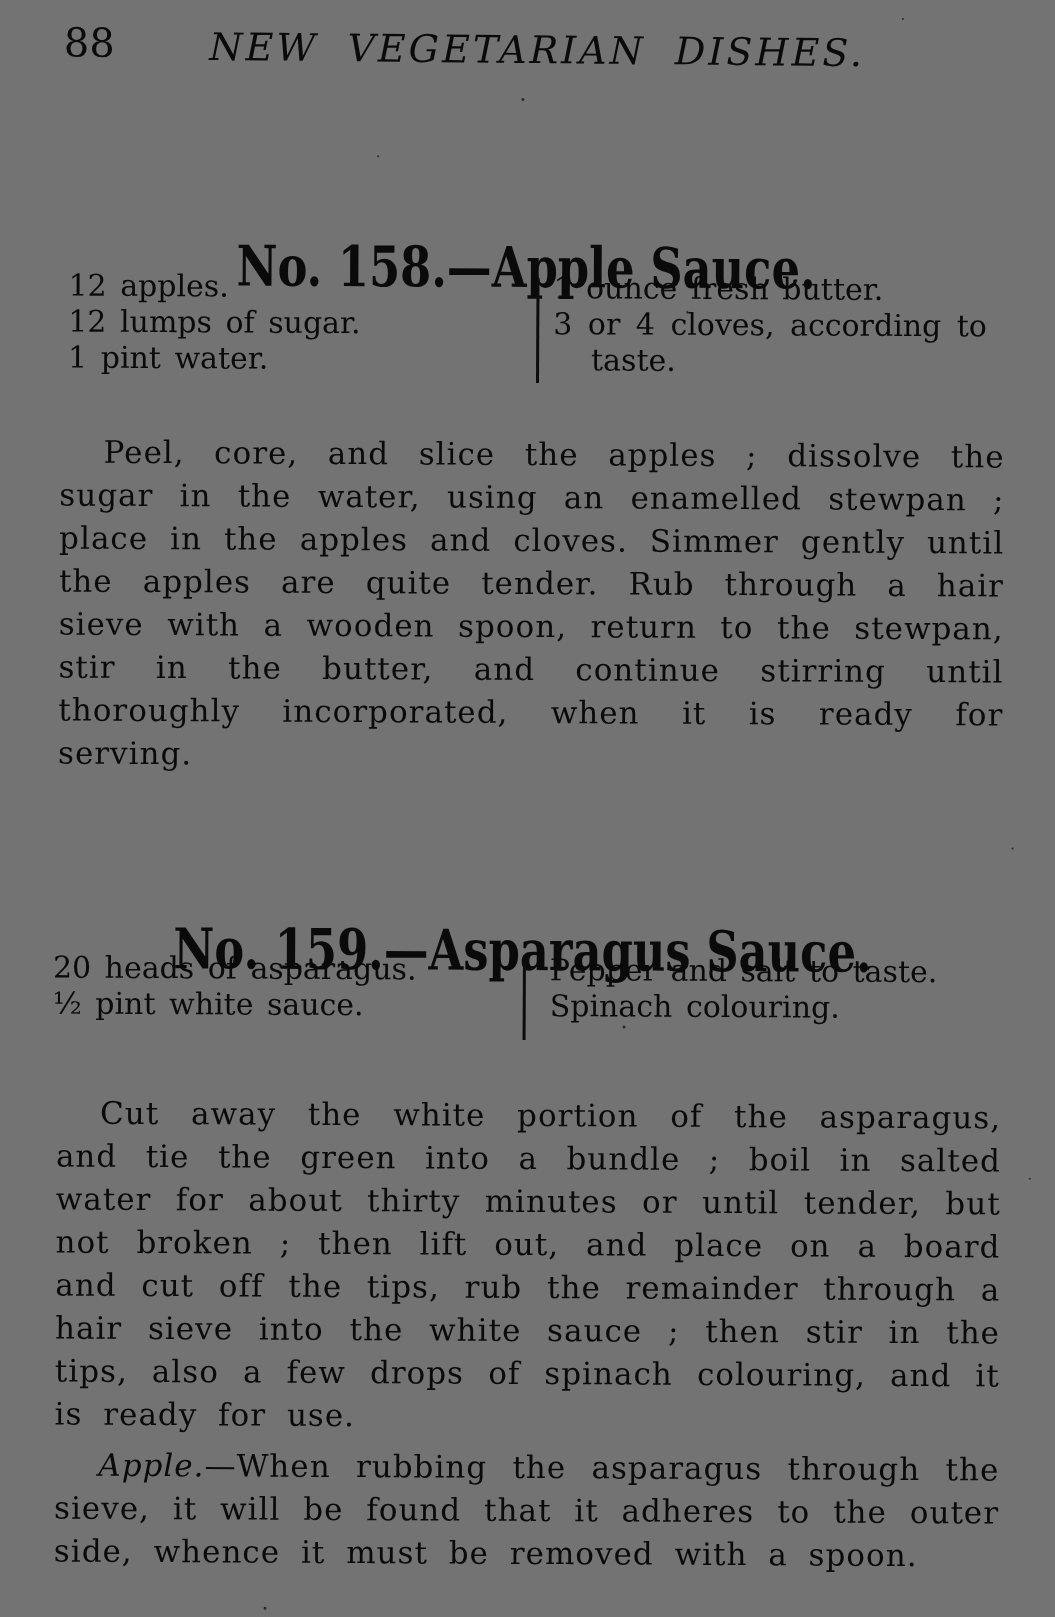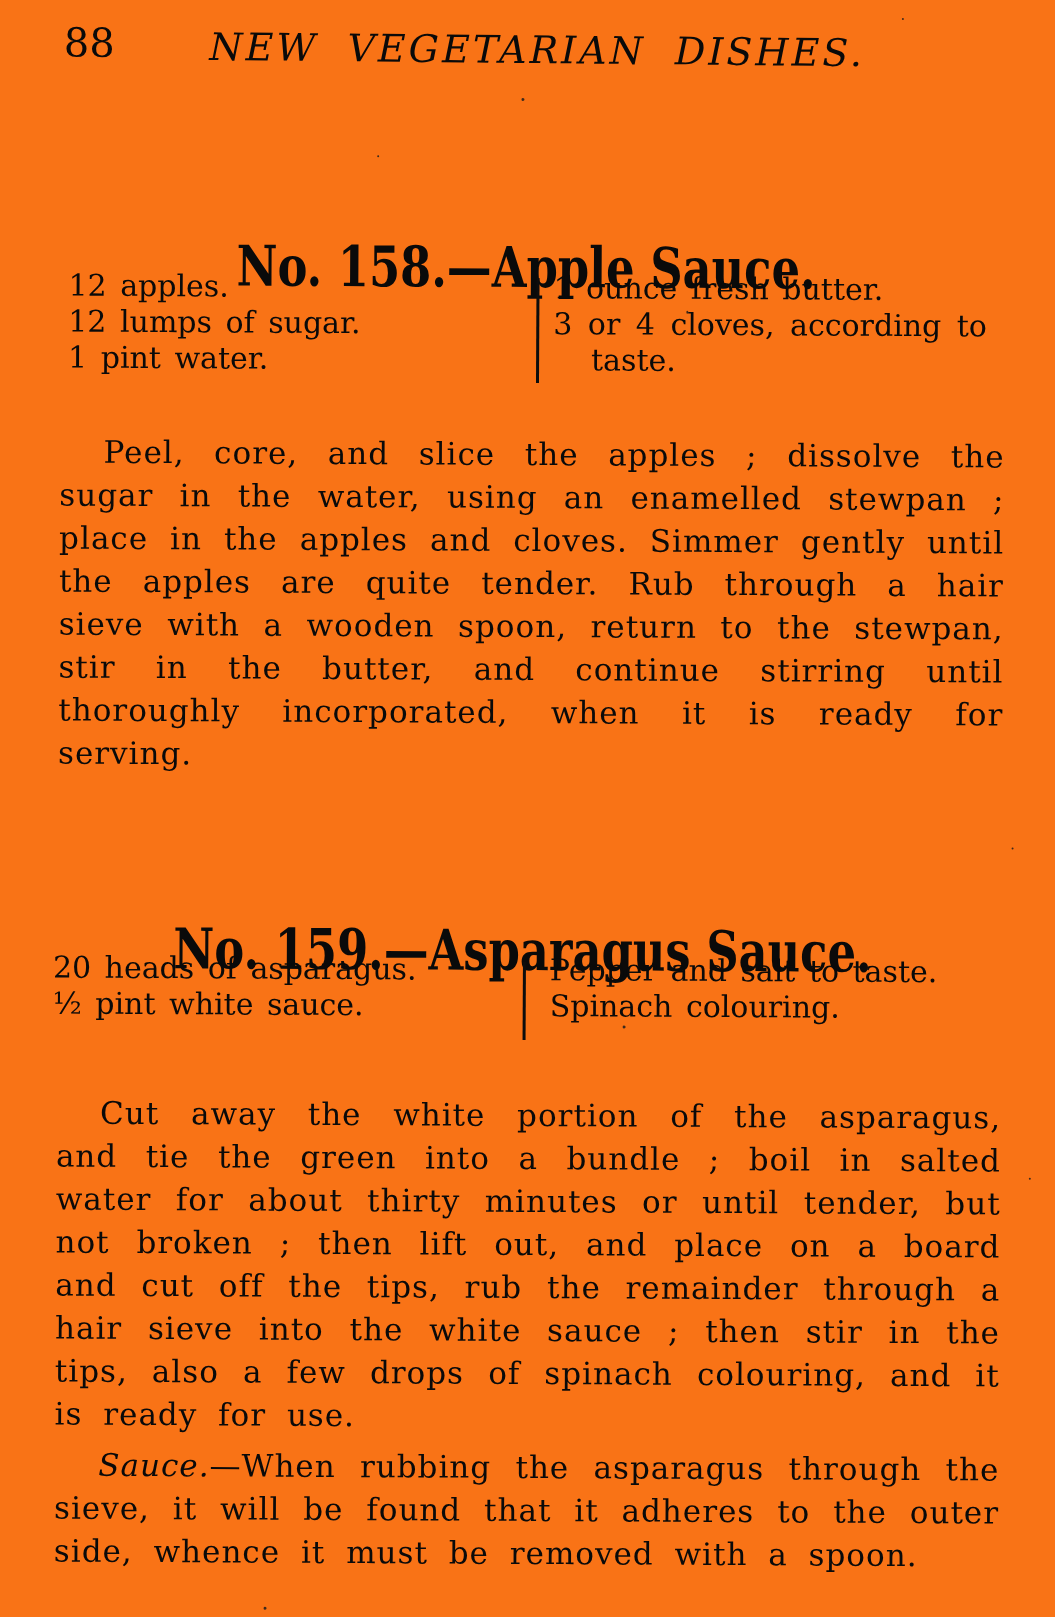--- a/index.html
+++ b/index.html
@@ -1,19 +1,19 @@
 <!DOCTYPE html>
 <html><head>
 <meta charset="utf-8">
 <style>
   html,body{margin:0;padding:0;background:#ffffff;}
   .page{
     position:relative;
     width:1055px;height:1617px;
-    background:#f97316;
+    background:#737373;
     overflow:hidden;
     font-family:"DejaVu Serif","Liberation Serif",serif;
     color:#0a0a0a;
   }
   .sheet{
     position:absolute;inset:0;
     transform:rotate(0.3deg);
     transform-origin:50% 0;
   }
   .pagenum{
@@ -106,21 +106,21 @@
       </div>
       <div class="ing-right">
         <span class="ing-item">Pepper and salt to taste.</span>
         <span class="ing-item">Spinach colouring.</span>
       </div>
     </div>
     <div class="divider div-159"></div>
 
     <p class="body-par par-159">Cut away the white portion of the asparagus, and tie the green into a bundle ; boil in salted water for about thirty minutes or until tender, but not broken ; then lift out, and place on a board and cut off the tips, rub the remainder through a hair sieve into the white sauce ; then stir in the tips, also a few drops of spinach colouring, and it is ready for use.</p>
 
-    <p class="body-par note-par"><span class="note-label">Sauce.</span><span>—When rubbing the asparagus through the sieve, it will be found that it adheres to the outer side, whence it must be removed with a spoon.</span></p>
+    <p class="body-par note-par"><span class="note-label">Apple.</span><span>—When rubbing the asparagus through the sieve, it will be found that it adheres to the outer side, whence it must be removed with a spoon.</span></p>
 
     <div class="speck" style="left:522px;top:98px;width:3px;height:3px;"></div>
     <div class="speck" style="left:378px;top:156px;width:2px;height:2px;"></div>
     <div class="speck" style="left:902px;top:16px;width:2px;height:2px;"></div>
     <div class="speck" style="left:688px;top:310px;width:2px;height:3px;"></div>
     <div class="speck" style="left:1016px;top:845px;width:2px;height:2px;"></div>
     <div class="speck" style="left:628px;top:1025px;width:3px;height:3px;"></div>
     <div class="speck" style="left:1035px;top:1175px;width:2px;height:2px;"></div>
     <div class="speck" style="left:837px;top:1560px;width:2px;height:2px;"></div>
     <div class="speck" style="left:272px;top:1608px;width:3px;height:3px;"></div>

